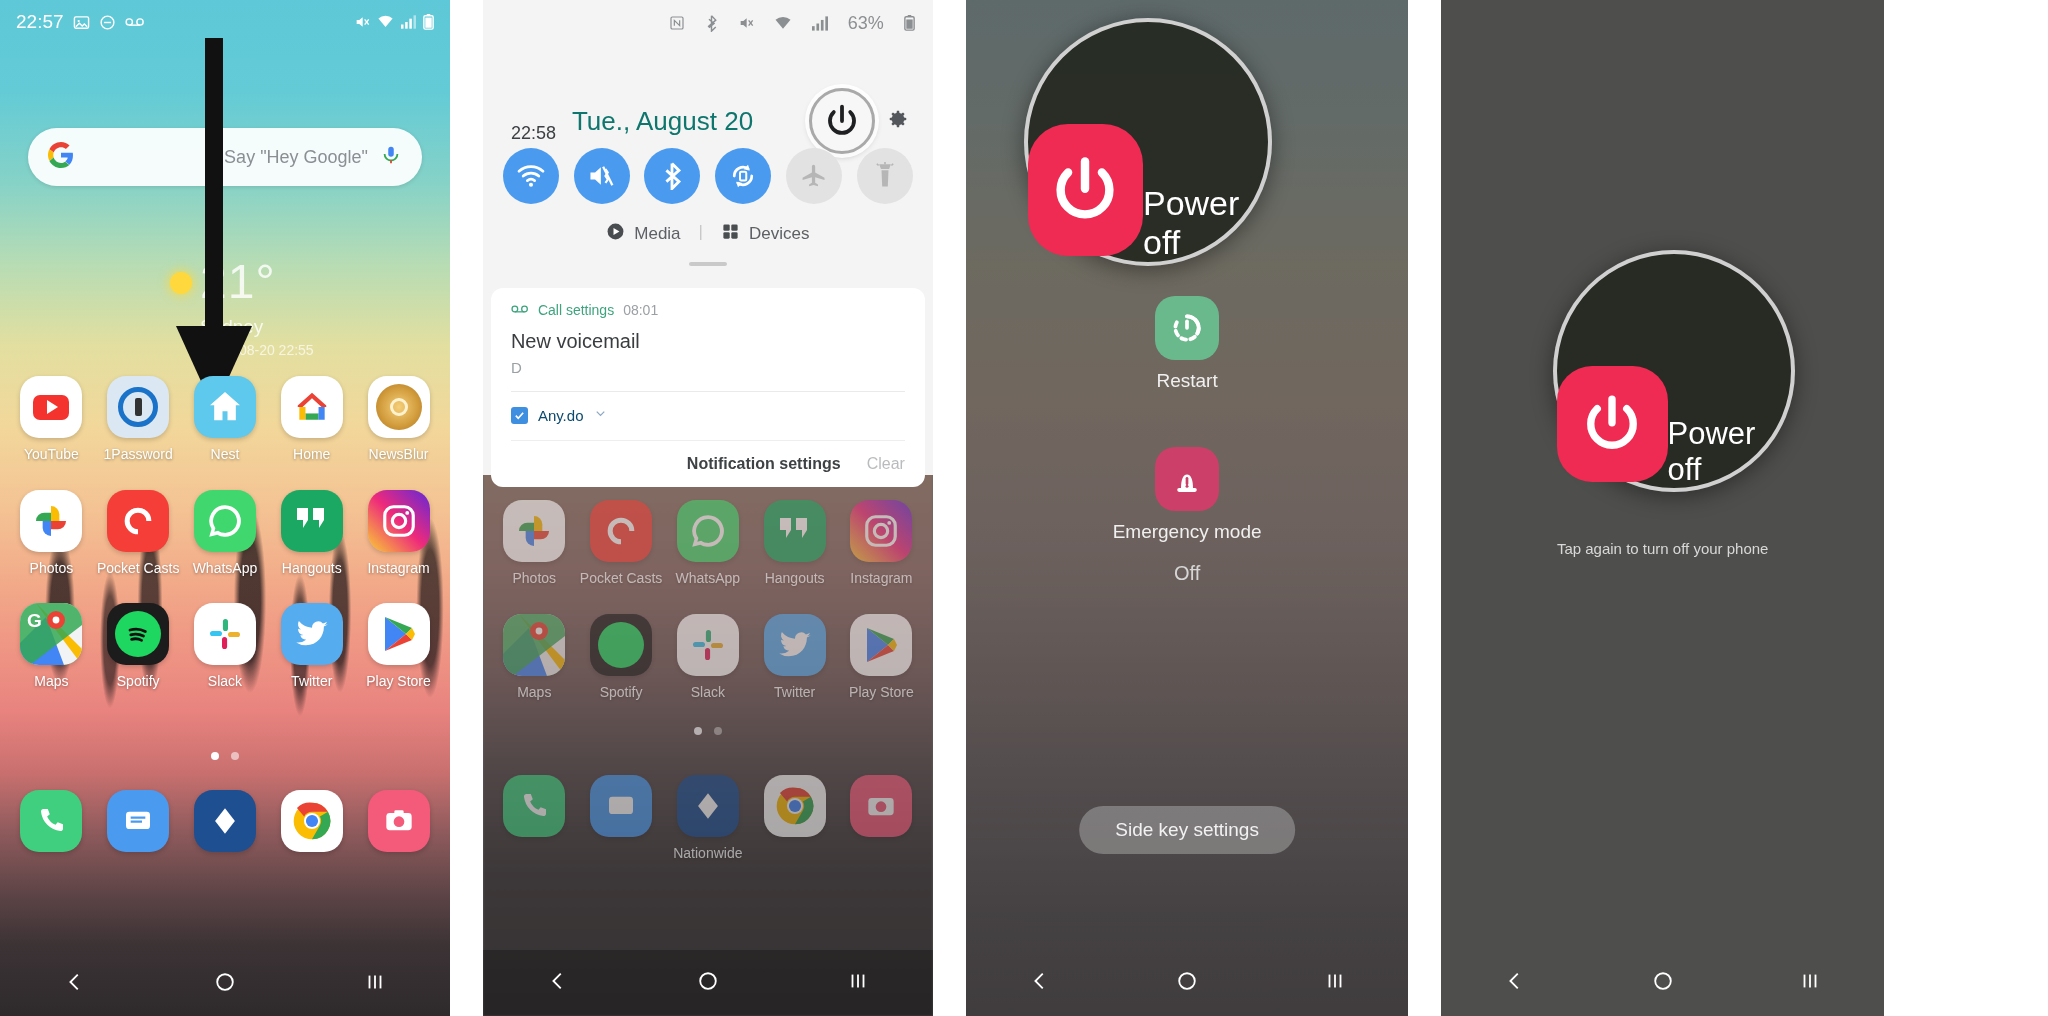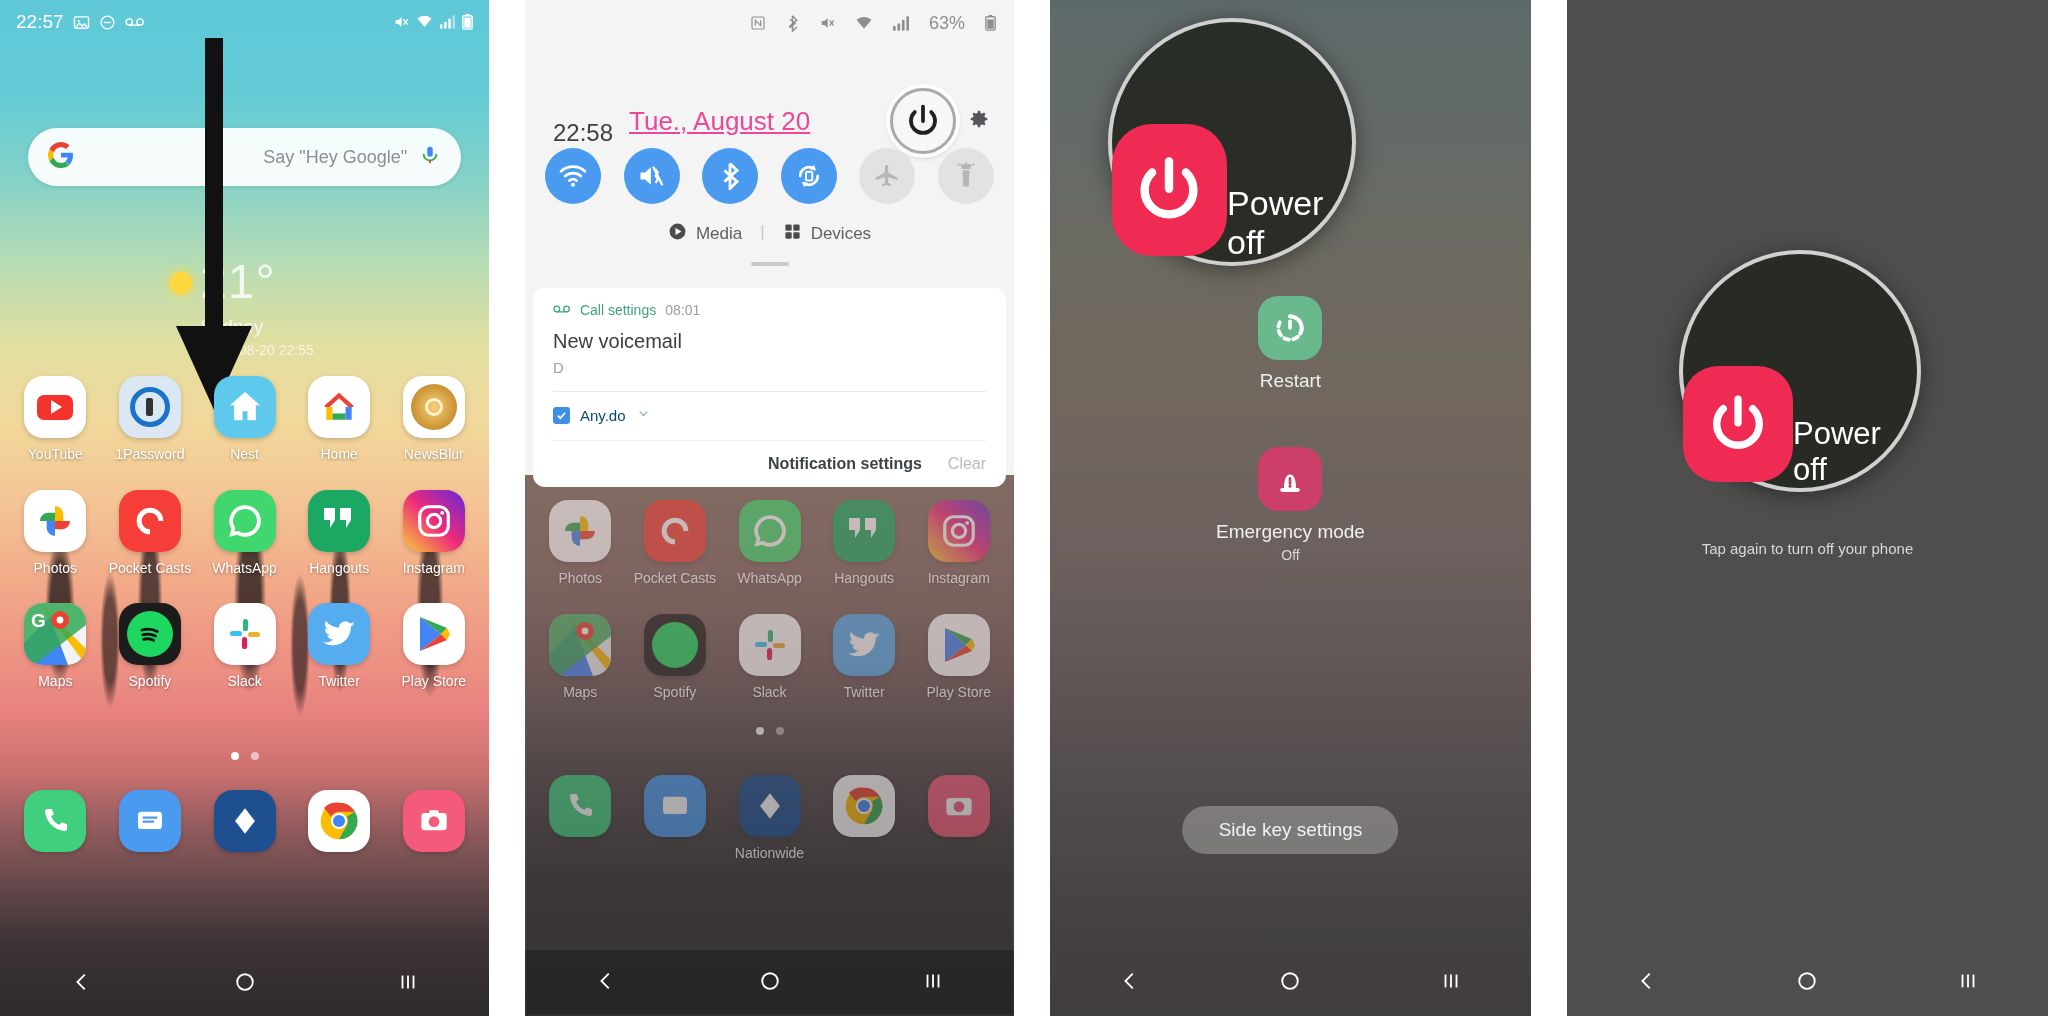--- a/index.html
+++ b/index.html
@@ -2,21 +2,21 @@
 <html><head>
 <meta charset="utf-8">
 <style>
   * { box-sizing: border-box; margin: 0; padding: 0; }
   body {
     width: 2048px; height: 1016px;
     background: #ffffff;
     font-family: "Liberation Sans", sans-serif;
     overflow: hidden;
   }
-  .strip { display: flex; width: 2048px; height: 1016px; gap: 0; }
+  .strip { display: flex; width: 1884px; height: 1016px; gap: 0; }
 
   .panel { position: relative; overflow: hidden; height: 1016px; }
   .p1 { width: 492px; }
   .gap { width: 36px; background: #fff; height: 1016px; }
   .p2 { width: 492px; }
   .p3 { width: 484px; }
   .p4 { width: 484px; }
 
   
   .wall1 {
@@ -108,22 +108,22 @@
   .shade {
     position: absolute; left: 0; right: 0; top: 0; height: 475px;
     background: #f4f4f4;
   }
   .statusbar2 {
     position: absolute; top: 0; left: 0; right: 0; height: 46px;
     display: flex; align-items: center; justify-content: flex-end;
     padding: 0 18px; gap: 20px; color: #8c8f92; font-size: 18px;
   }
   .qs-timerow { position: absolute; top: 88px; left: 28px; right: 24px; display: flex; align-items: center; }
-  .qs-time { font-size: 24px; color: #3d4043; margin-top: 24px; }
-  .qs-date { font-size: 26px; color: #ec4899; margin-left: 16px; text-decoration: underline; }
+  .qs-time { font-size: 18px; color: #3d4043; margin-top: 24px; }
+  .qs-date { font-size: 26px; color: #0f766e; margin-left: 16px; }
   .qs-power {
     margin-left: auto; width: 66px; height: 66px; border-radius: 50%;
     background: #f7f7f7; border: 3px solid #a9a9a9;
     display: flex; align-items: center; justify-content: center;
     box-shadow: 0 0 0 4px rgba(255,255,255,.9), 0 2px 7px rgba(0,0,0,.3);
   }
   .qs-gear { margin-left: 12px; }
   .qs-toggles { position: absolute; top: 148px; left: 20px; right: 20px; display: flex; justify-content: space-between; }
   .toggle { width: 56px; height: 56px; border-radius: 50%; display: flex; align-items: center; justify-content: center; }
   .toggle.on  { background: #4a9bf0; }
@@ -176,21 +176,21 @@
   .pwr-label { color: #fff; font-size: 34px; }
 
   .menuitem { position: absolute; left: 0; right: 0; text-align: center; }
   .menuicon {
     width: 64px; height: 64px; border-radius: 20px; margin: 0 auto 10px;
     display: flex; align-items: center; justify-content: center;
   }
   .mi-restart { background: #6ab98c; }
   .mi-emerg  { background: #cc3f68; }
   .mi-label { color: #f0f0f0; font-size: 19px; }
-  .mi-state { color: #d6d6d6; font-size: 14px; margin-top: 4px; }
+  .mi-state { color: #d6d6d6; font-size: 20px; margin-top: 19px; }
 
   .sidekey {
     position: absolute; left: 50%; transform: translateX(-50%); bottom: 162px;
     padding: 13px 36px; border-radius: 24px;
     background: rgba(190,190,190,.42); color: #f2f2f2; font-size: 19px; white-space: nowrap;
   }
   .taphint { position: absolute; left: 0; right: 0; text-align: center; color: #d8d8d8; font-size: 15px; }
 
   .navbar3 { position: absolute; left: 0; right: 0; bottom: 0; height: 66px; display: flex; align-items: center; justify-content: space-around; }
 </style>

